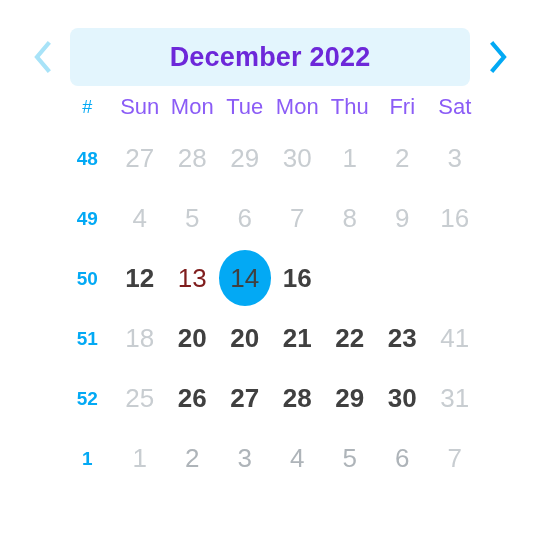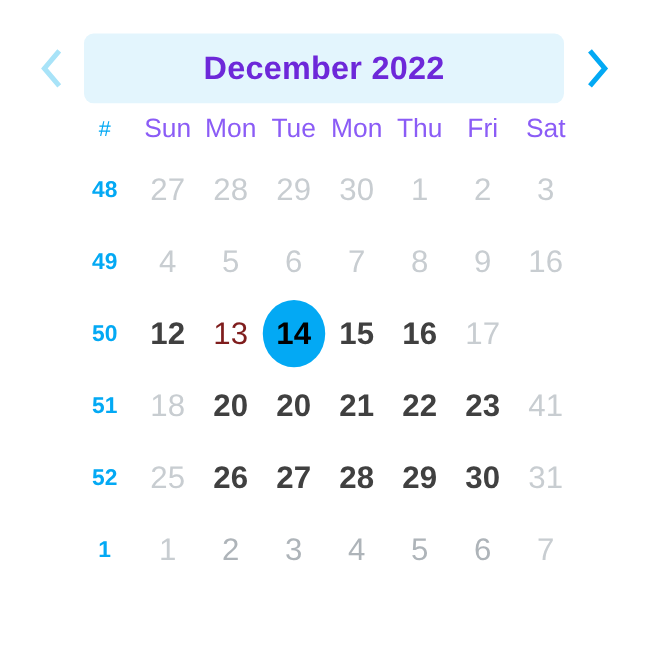--- a/index.html
+++ b/index.html
@@ -136,22 +136,22 @@
   
   .day.today {
     color: #7f1d1d;
     font-weight: normal;
   }
   
   .day.selected {
     width: 56px;
     height: 56px;
     background: #03a9f4;
-    color: #000000;
-    font-weight: bold;
+    color: #404040;
+    font-weight: normal;
   }
 </style>
 </head>
 <body>
 
 <div class="datepicker">
 
   <div class="dp-header">
     <div class="nav-btn">
       <span>
@@ -263,27 +263,21 @@
           <div class="cell">
             <div class="day normal">12</div>
           </div>
           <div class="cell">
             <div class="day today">13</div>
           </div>
           <div class="cell">
             <div class="day selected">14</div>
           </div>
           <div class="cell">
-            <div class="day normal">15</div>
-          </div>
-          <div class="cell">
             <div class="day normal">16</div>
-          </div>
-          <div class="cell">
-            <div class="day muted">17</div>
           </div>
         </div>
         <div class="dp-row week-row">
           <div class="cell">
             <span class="wk">51</span>
           </div>
           <div class="cell">
             <div class="day muted">18</div>
           </div>
           <div class="cell">

